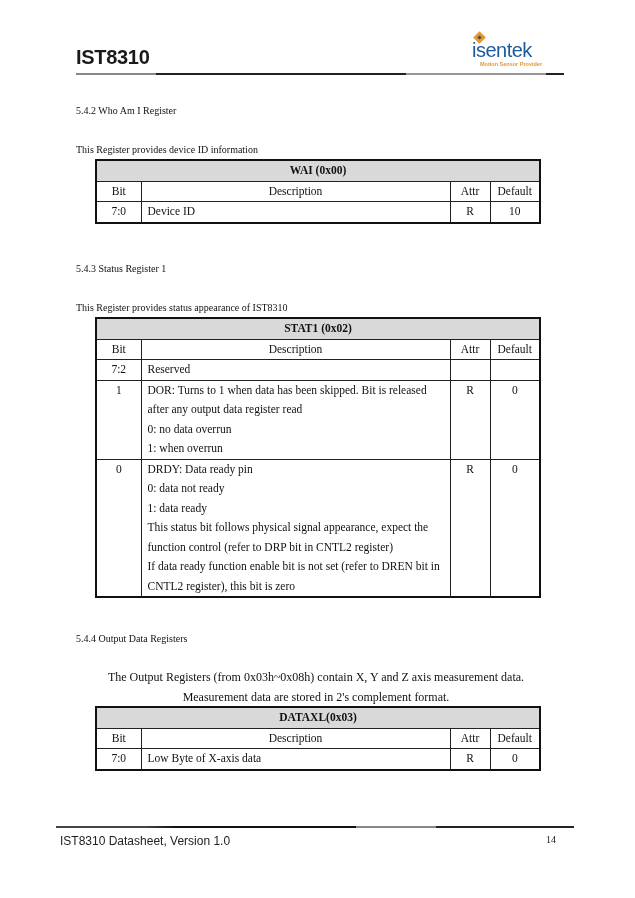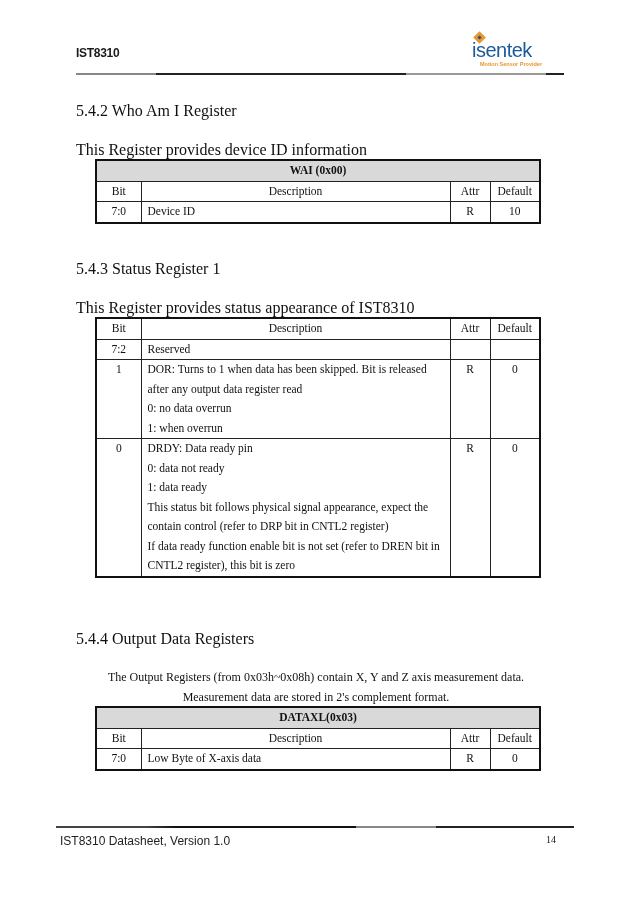--- a/index.html
+++ b/index.html
@@ -1,24 +1,24 @@
 <!DOCTYPE html>
 <html><head>
 <meta charset="utf-8">
 <style>
   html, body { margin: 0; padding: 0; background: #ffffff; }
   body { width: 635px; height: 898px; position: relative; overflow: hidden; font-family: "Liberation Serif", serif; color: #111; }
-  .hdr-title { position: absolute; left: 76px; top: 46px; font-family: "Liberation Sans", sans-serif; font-weight: bold; font-size: 12px; color: #1a1a1a; letter-spacing: -0.3px; }
+  .hdr-title { position: absolute; left: 76px; top: 46px; font-family: "Liberation Sans", sans-serif; font-weight: bold; font-size: 20px; color: #1a1a1a; letter-spacing: -0.3px; }
   .hdr-line { position: absolute; left: 76px; top: 73px; width: 488px; height: 2px; background: linear-gradient(to right, #888 0px, #888 80px, #222 80px, #222 330px, #999 330px, #999 470px, #222 470px); }
   .logo { position: absolute; left: 470px; top: 33px; width: 92px; height: 40px; }
   .logo-diamond { position: absolute; left: 5px; top: 0; width: 9px; height: 9px; background: #e8962e; transform: rotate(45deg); }
   .logo-diamond::after { content: ""; position: absolute; left: 3px; top: 3px; width: 3px; height: 3px; background: #1d4f8c; }
   .logo-text { position: absolute; left: 2px; top: 6px; font-family: "Liberation Sans", sans-serif; font-weight: normal; font-size: 20px; color: #1d5a9c; letter-spacing: -0.5px; }
   .logo-sub { position: absolute; left: 10px; top: 28px; font-family: "Liberation Sans", sans-serif; font-weight: bold; font-size: 5.5px; color: #e8962e; white-space: nowrap; }
-  .txt { position: absolute; left: 76px; font-size: 16px; line-height: 19px; white-space: nowrap; }
+  .txt { position: absolute; left: 76px; font-size: 10px; line-height: 19px; white-space: nowrap; }
   .para { position: absolute; left: 76px; font-size: 12px; line-height: 19.5px; width: 480px; text-align: center; }
   table.reg { position: absolute; left: 95px; width: 446px; border-collapse: collapse; font-size: 11.5px; border: 2px solid #111; }
   table.reg td, table.reg th { border: 1px solid #222; padding: 0 6px; line-height: 19.5px; vertical-align: top; }
   table.reg th.title { background: #d9d9d9; font-weight: bold; text-align: center; }
   table.reg .c { text-align: center; }
   table.reg col.bit { width: 45px; }
   table.reg col.attr { width: 40px; }
   table.reg col.def { width: 50px; }
   .ftr-line { position: absolute; left: 56px; top: 826px; width: 518px; height: 2px; background: linear-gradient(to right, #444 0px, #444 90px, #111 120px, #111 300px, #888 300px, #888 380px, #222 380px); }
   .ftr-text { position: absolute; left: 60px; top: 834px; font-family: "Liberation Sans", sans-serif; font-size: 12px; color: #222; }
@@ -66,20 +66,23 @@
 <div class="txt" style="top:259px;">5.4.3 Status Register 1</div>
 <div class="txt" style="top:298px;">This Register provides status appearance of IST8310</div>
 <table class="reg" style="top:317px;">
   <colgroup>
       <col class="bit">
       <col>
       <col class="attr">
       <col class="def">
     </colgroup>
   <tbody>
+      <tr>
+        <th class="title" colspan="4">STAT1 (0x02)</th>
+      </tr>
   <tr>
     <td class="c">Bit</td>
     <td class="c">Description</td>
     <td class="c">Attr</td>
     <td class="c">Default</td>
   </tr>
   <tr>
     <td class="c">7:2</td>
     <td>Reserved</td>
     <td class="c"></td>
@@ -96,21 +99,21 @@
     <td class="c">R</td>
     <td class="c">0</td>
   </tr>
   <tr>
     <td class="c">0</td>
     <td>
       <div>DRDY: Data ready pin</div>
       <div>0: data not ready</div>
       <div>1: data ready</div>
       <div>This status bit follows physical signal appearance, expect the</div>
-      <div>contain control (refer to DRP bit in CNTL2 register)</div>
+      <div>function control (refer to DRP bit in CNTL2 register)</div>
       <div>If data ready function enable bit is not set (refer to DREN bit in</div>
       <div>CNTL2 register), this bit is zero</div>
     </td>
     <td class="c">R</td>
     <td class="c">0</td>
   </tr>
 </tbody>
   </table>
 
 <div class="txt" style="top:629px;">5.4.4 Output Data Registers</div>

